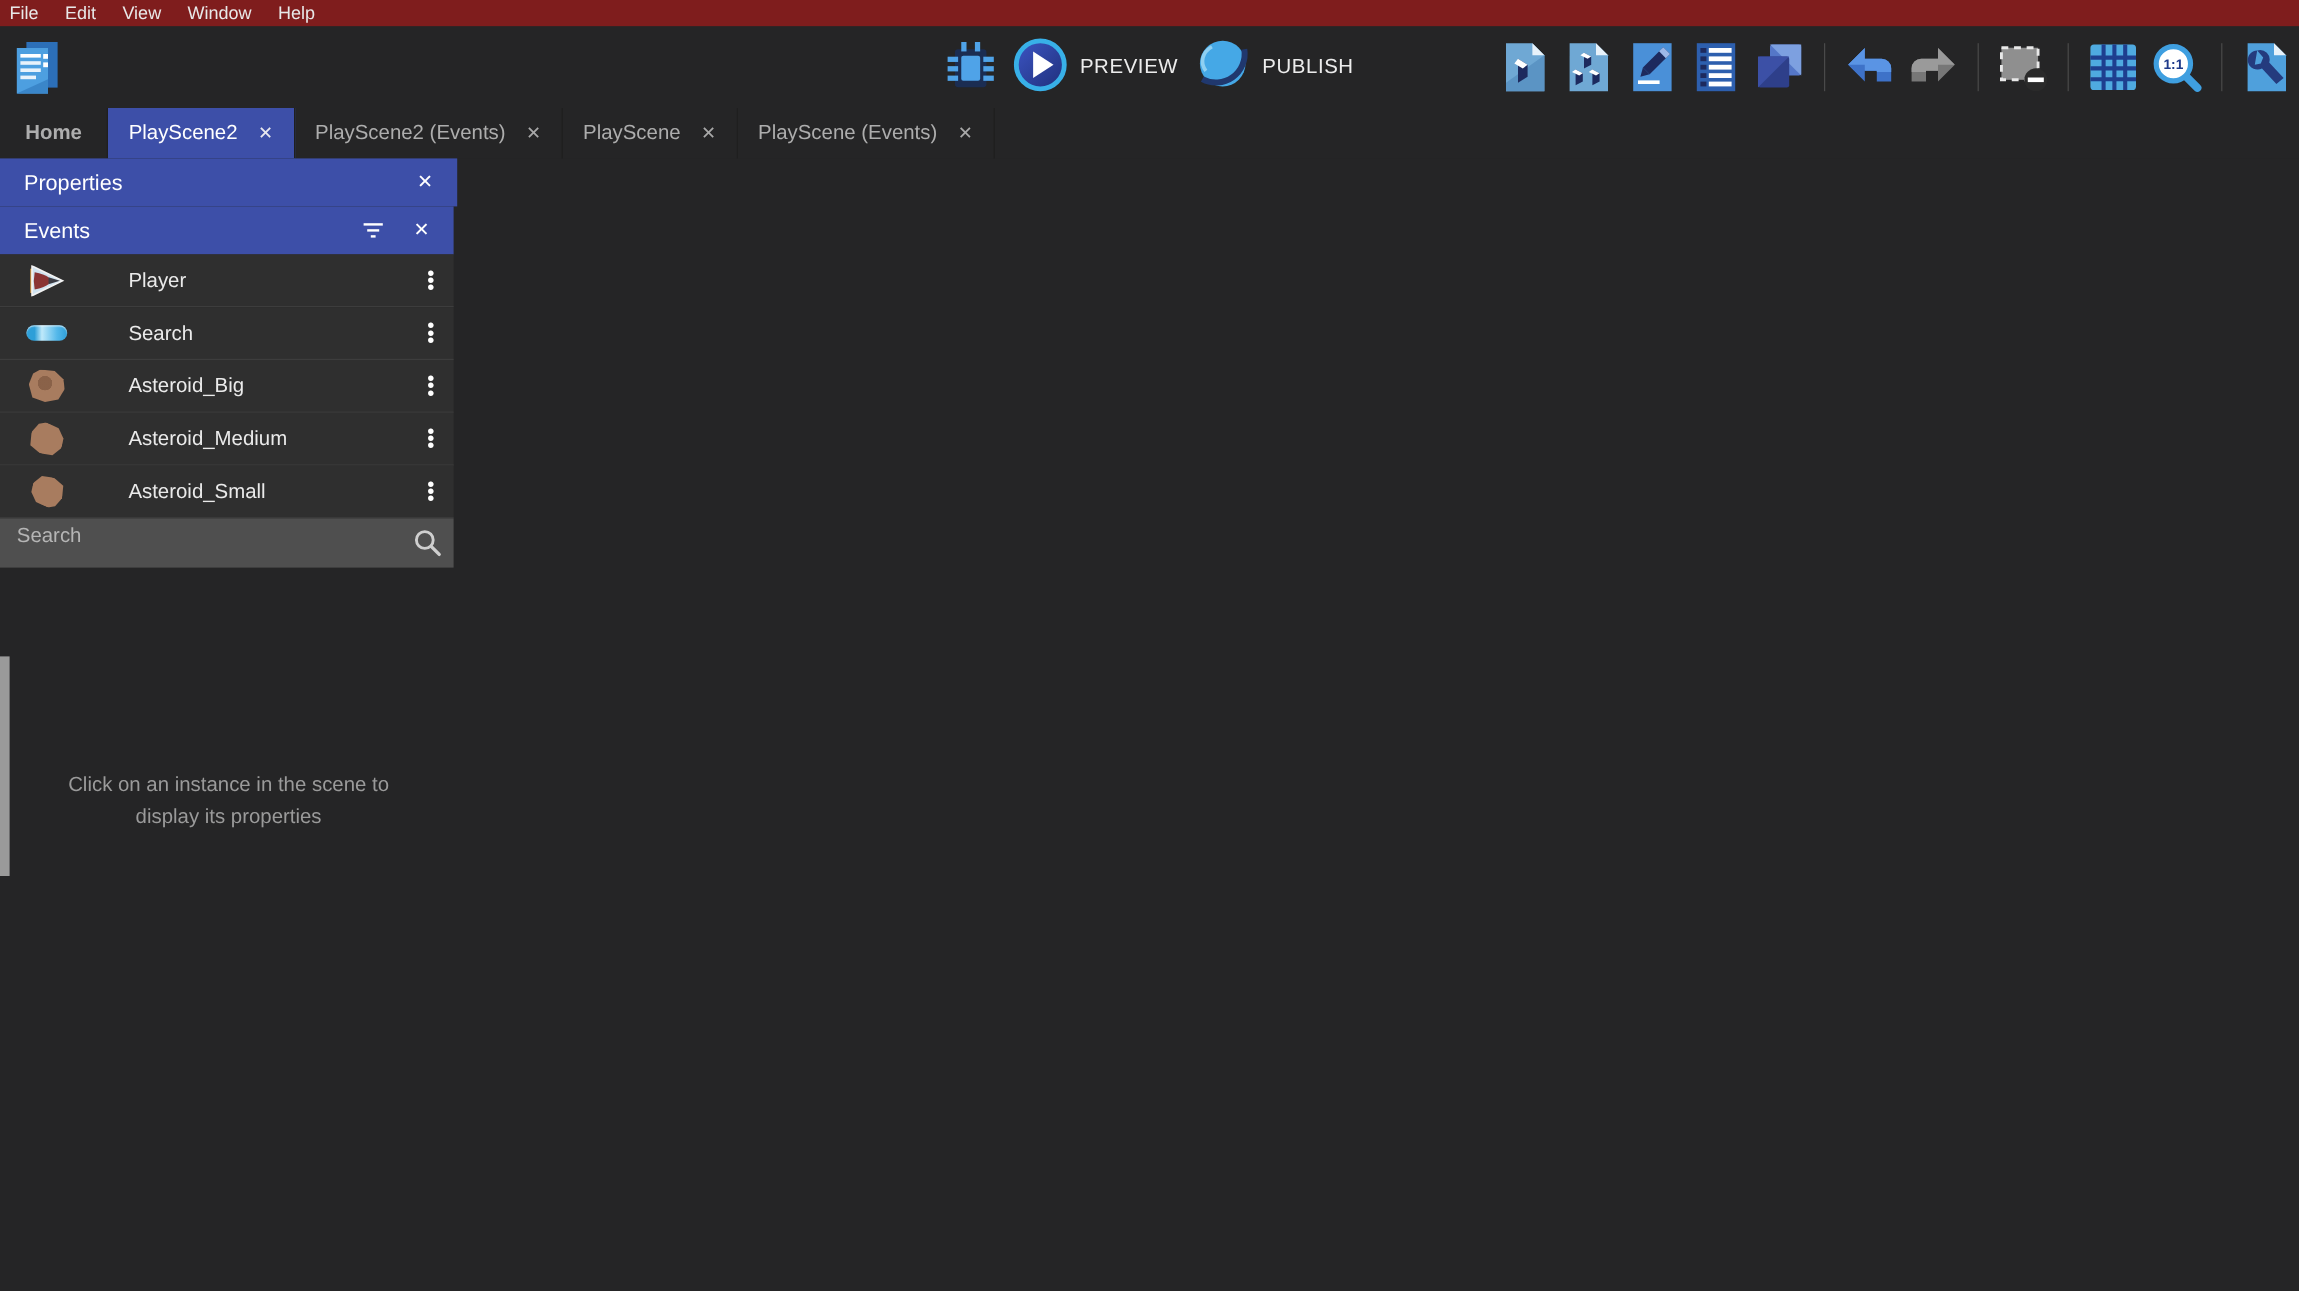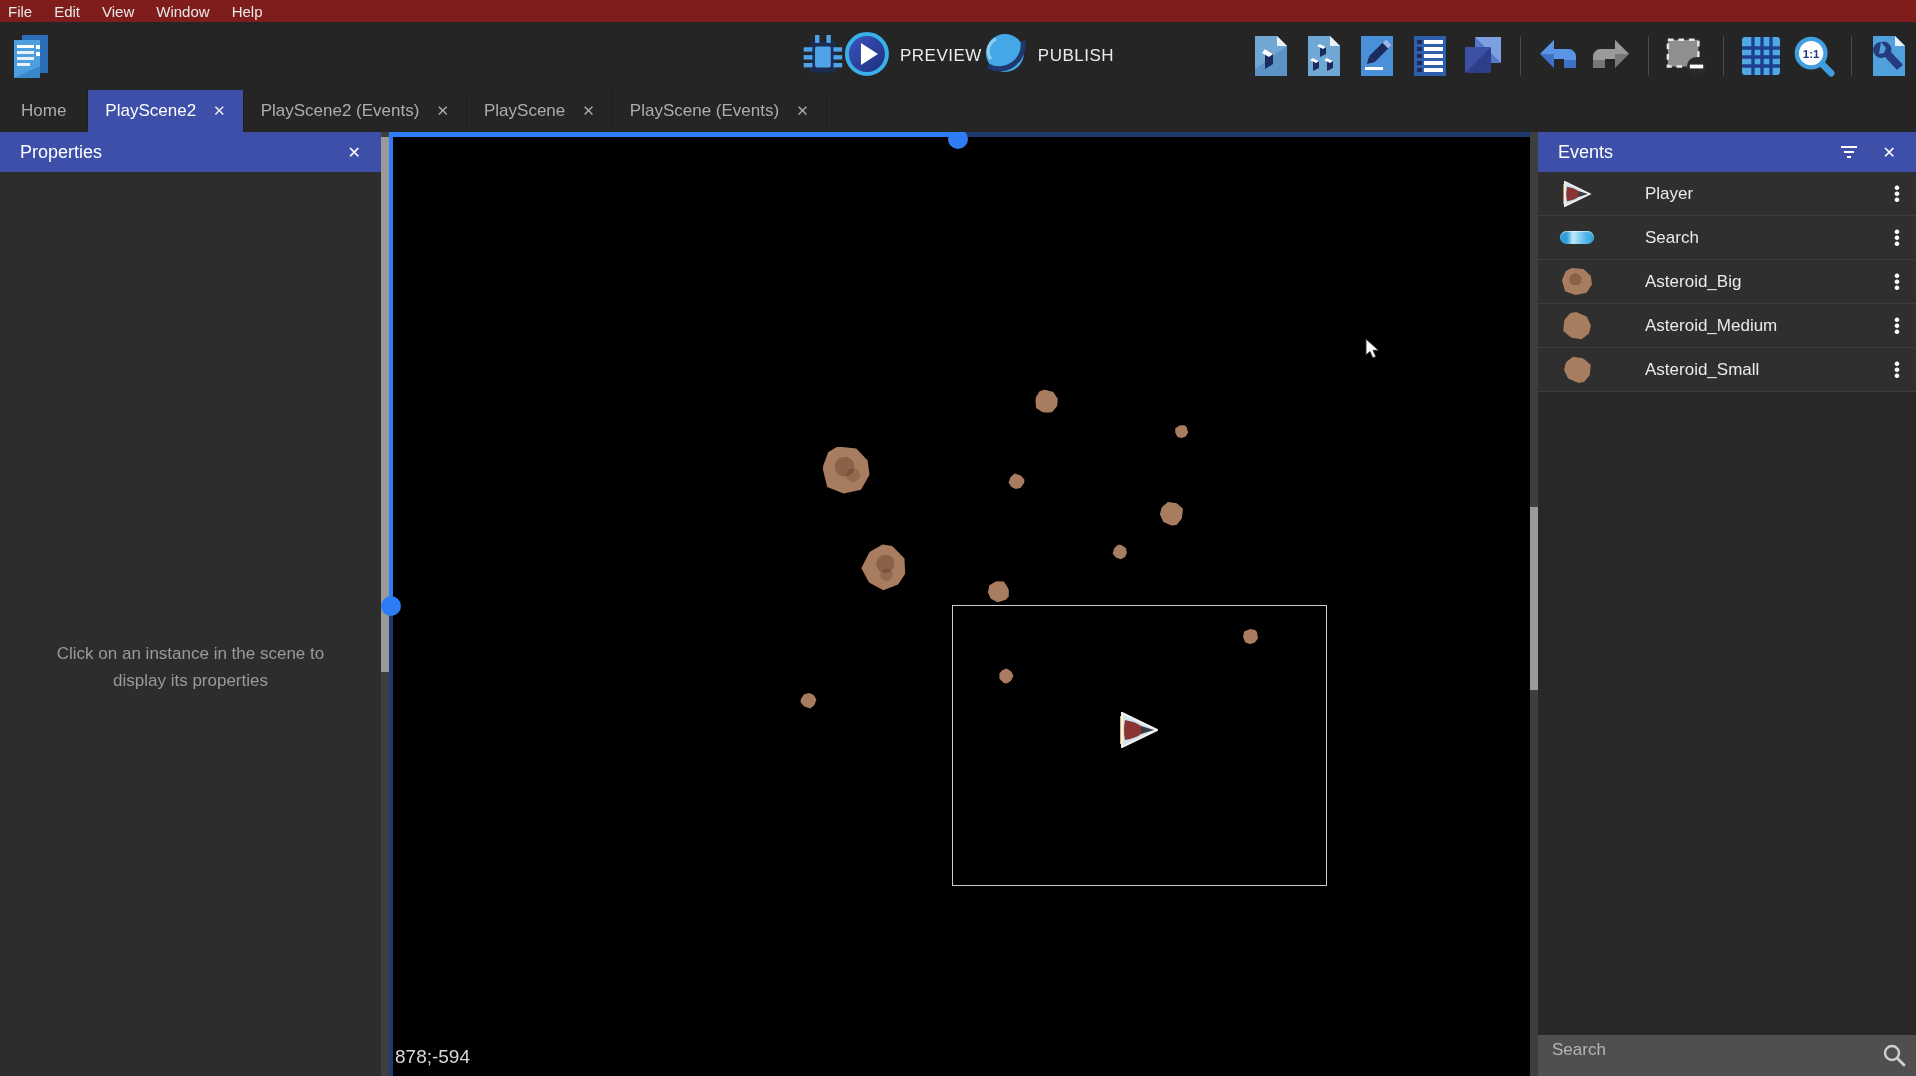--- a/index.html
+++ b/index.html
@@ -11,40 +11,40 @@
     background:#7f1d1d; }
   .menubar span { color:#e8e8e8; font-size:15px; padding:0 11px; cursor:default; }
   .menubar span:first-child { padding-left:0; }
 
   
   .toolbar { height:68px; position:relative; display:flex; align-items:center;
     background:#252526; }
   .pm-icon { margin-left:8px; width:44px; height:50px; display:flex;
     align-items:center; justify-content:center; }
   .toolbar-center { position:absolute; left:50%; transform:translateX(-50%);
-    display:flex; align-items:center; }
+    display:flex; align-items:center; gap:14px; }
   .tool-btn { display:flex; align-items:center; gap:10px; color:#ececec;
     font-size:17px; letter-spacing:.5px; cursor:pointer; }
   .toolbar-right { margin-left:auto; display:flex; align-items:center;
     gap:11px; padding-right:6px; }
   .tb-icon { width:42px; height:46px; display:flex; align-items:center;
     justify-content:center; cursor:pointer; }
   .tb-sep { width:1px; height:40px; background:#4a4a4a; margin:0 5px; }
 
   
   .tabbar { height:42px; display:flex; background:#252526; }
   .tab { display:flex; align-items:center; padding:0 17px; font-size:17px;
     color:#adadad; cursor:pointer; border-right:1px solid #1f1f1f; }
   .tab .x { margin-left:17px; font-size:15px; color:#a8a8a8; }
   .tab.active { background:#3d4fa8; color:#ffffff; }
   .tab.active .x { color:#e8e8ef; }
-  .tab.home { padding:0 21px; border-left:none; }
-
-  
-  .main { display:flex; height:944px; }
+  .tab.home { padding:0 21px; border-left:none;font-weight:bold; }
+
+  
+  .main { display:flex; height:944px;flex-direction:column; }
 
   
   .panel-header { height:40px; background:#3d4fa8; display:flex;
     align-items:center; padding:0 20px; color:#fff; font-size:18px; }
   .panel-header .spacer { flex:1; }
   .panel-header .x { font-size:16px; color:#fff; cursor:pointer; }
 
   .properties-panel { width:381px; background:#2d2d2d; display:flex;
     flex-direction:column; position:relative; }
   .empty-msg { position:absolute; top:468px; left:0; width:100%;

